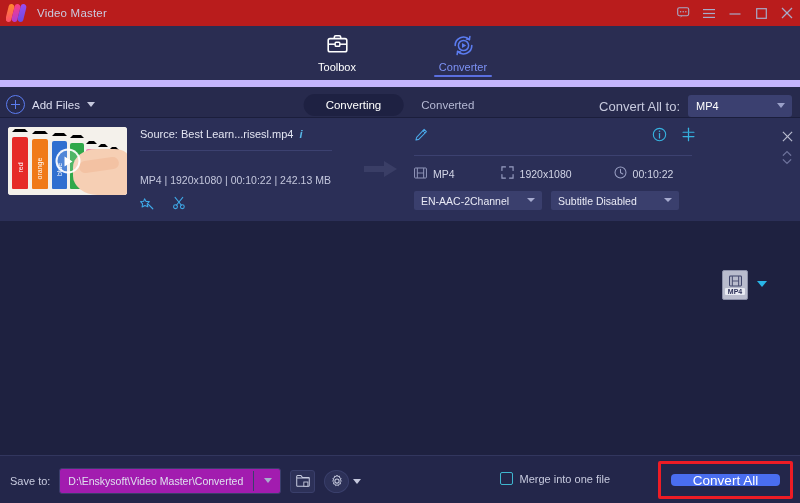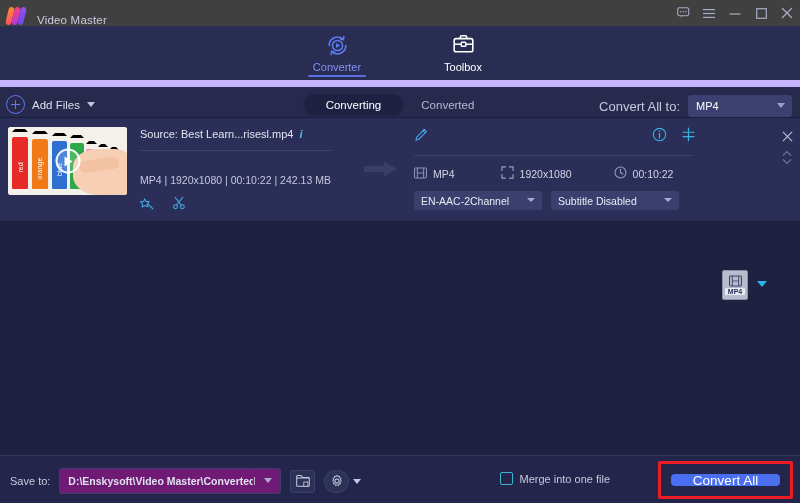--- a/index.html
+++ b/index.html
@@ -13,22 +13,22 @@
   .app {
     position: relative;
     width: 800px; height: 503px;
     background: #1e2140;
   }
 
   
   .titlebar {
     position: absolute; top: 0; left: 0;
     width: 800px; height: 26px;
-    background: #404040;
-    display: flex; align-items: flex-end;
+    background: #b91c1c;
+    display: flex; align-items: center;
   }
   .logo {
     width: 22px; height: 20px;
     margin-left: 6px;
     position: relative;
     overflow: hidden;
   }
   .logo .s1, .logo .s2, .logo .s3 {
     position: absolute;
     width: 6px; height: 18px;
@@ -299,27 +299,26 @@
     background: #23264a;
     border-top: 1px solid #32365e;
   }
   .saveto {
     position: absolute; left: 10px; top: 12px;
     display:flex; align-items:center; gap: 9px;
   }
   .saveto .lab { font-size: 11px; color: #c8cbdf; }
   .pathbox {
     width: 222px; height: 23px;
-    background: #701a75;
+    background: #a21caf;
     border: 1px solid #3a3f6b;
     border-radius: 3px;
     display:flex; align-items:center;
     padding: 12px 8px;
     position: relative;
-    font-weight: bold;
   }
   .pathbox .p { font-size: 10.5px; color: #dfe1ef; }
   .pathbox .sep {
     position:absolute; right: 26px; top: 2px; bottom: 2px;
     width: 1px; background: #3a3f6b;
   }
   .pathbox .caret {
     position:absolute; right: 8px; top: 9px;
     width:0;height:0;
     border-left: 4.5px solid transparent;
@@ -419,45 +418,45 @@
             <g stroke="#a7abc8" stroke-width="1.2">
               <line x1="1" y1="1" x2="11" y2="11"></line>
               <line x1="11" y1="1" x2="1" y2="11"></line>
             </g>
           </svg>
       </div>
     </div>
   </div>
 
   <div class="navbar">
+    <div class="navtab">
+      <div class="ico">
+        <svg width="25" height="24" viewBox="0 0 25 24">
+          <path d="M9.3 5.3 V4.2 a1.4 1.4 0 0 1 1.4-1.4 h3.6 a1.4 1.4 0 0 1 1.4 1.4 v1.1" fill="none" stroke="#ffffff" stroke-width="1.6"></path>
+          <rect x="3.2" y="5.6" width="18.6" height="13.2" rx="1.8" fill="none" stroke="#ffffff" stroke-width="1.6"></rect>
+          <line x1="3.4" y1="11.2" x2="21.6" y2="11.2" stroke="#ffffff" stroke-width="1.5"></line>
+          <rect x="10.2" y="9.3" width="4.6" height="3.9" rx="0.8" fill="#2a2d52" stroke="#ffffff" stroke-width="1.4"></rect>
+        </svg>
+      </div>
+      <div class="lbl">Toolbox</div>
+    </div>
+
     <div class="navtab active">
       <div class="ico">
         <svg width="25" height="25" viewBox="0 0 25 25">
           <path d="M4.2 12.5a8.3 8.3 0 0 1 14.2-5.9" fill="none" stroke="#5b7cf0" stroke-width="1.6" stroke-linecap="round"></path>
           <path d="M20.8 12.5a8.3 8.3 0 0 1-14.2 5.9" fill="none" stroke="#5b7cf0" stroke-width="1.6" stroke-linecap="round"></path>
           <path d="M18.4 6.6 L18.9 3.4 M18.4 6.6 L15.4 6.0" stroke="#5b7cf0" stroke-width="1.5" stroke-linecap="round" fill="none"></path>
           <path d="M6.6 18.4 L6.1 21.6 M6.6 18.4 L9.6 19.0" stroke="#5b7cf0" stroke-width="1.5" stroke-linecap="round" fill="none"></path>
           <circle cx="12.5" cy="12.5" r="5.1" fill="none" stroke="#5b7cf0" stroke-width="1.5"></circle>
           <path d="M11 10 L15.2 12.5 L11 15 Z" fill="#5b7cf0"></path>
         </svg>
       </div>
       <div class="lbl">Converter</div>
       <div class="underline"></div>
-    </div>
-
-    <div class="navtab">
-      <div class="ico">
-        <svg width="25" height="24" viewBox="0 0 25 24">
-          <path d="M9.3 5.3 V4.2 a1.4 1.4 0 0 1 1.4-1.4 h3.6 a1.4 1.4 0 0 1 1.4 1.4 v1.1" fill="none" stroke="#ffffff" stroke-width="1.6"></path>
-          <rect x="3.2" y="5.6" width="18.6" height="13.2" rx="1.8" fill="none" stroke="#ffffff" stroke-width="1.6"></rect>
-          <line x1="3.4" y1="11.2" x2="21.6" y2="11.2" stroke="#ffffff" stroke-width="1.5"></line>
-          <rect x="10.2" y="9.3" width="4.6" height="3.9" rx="0.8" fill="#2a2d52" stroke="#ffffff" stroke-width="1.4"></rect>
-        </svg>
-      </div>
-      <div class="lbl">Toolbox</div>
     </div>
   </div>
 
   <div class="toolbar">
     <div class="addfiles">
       <div class="plus"></div>
       <div class="txt">Add Files</div>
       <div class="caret-dn"></div>
     </div>
 

